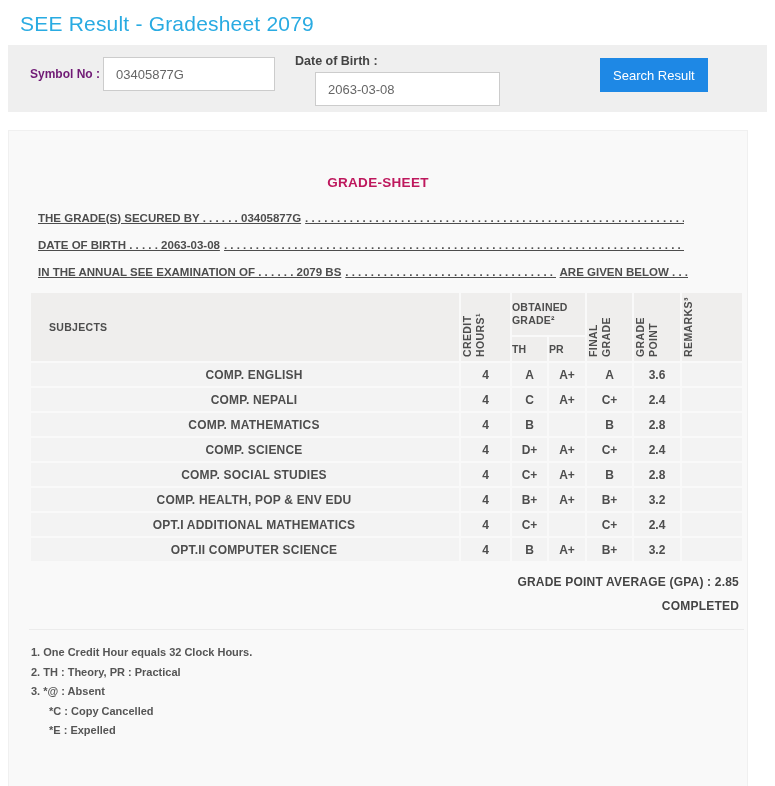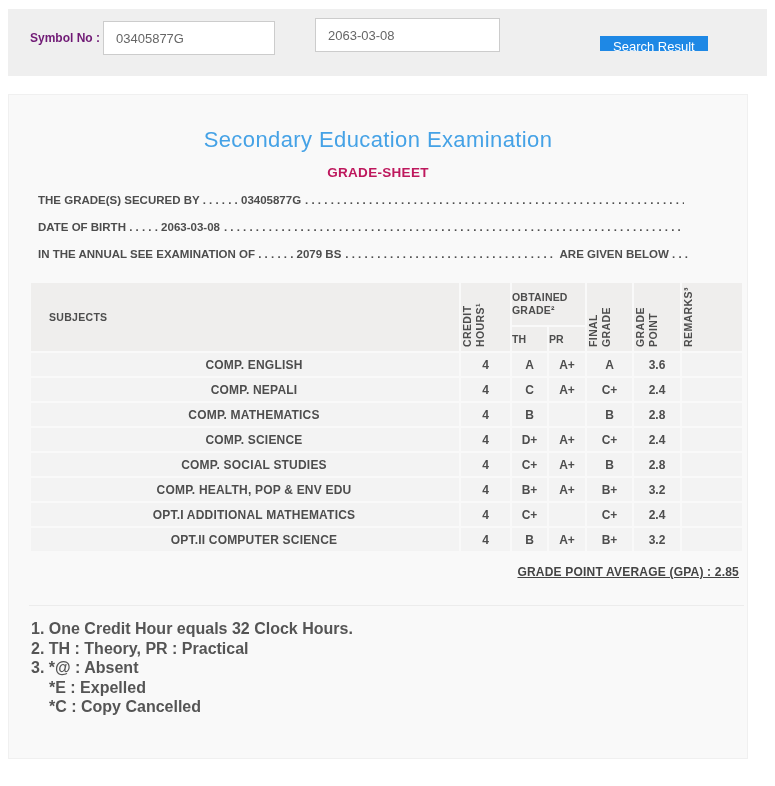--- a/index.html
+++ b/index.html
@@ -45,27 +45,27 @@
   }
   .symbol-group .text-input { width: 172px; }
   .dob-group { display: flex; flex-direction: column; margin-left: 20px; margin-top: -3px; }
   .dob-group label {
     font-size: 12.5px; font-weight: 700; color: #444;
     margin-bottom: 4px;
   }
   .dob-group .text-input { width: 185px; margin-left: 20px; }
   .search-btn {
     margin-left: 100px;
-    margin-top: 15px;
+    margin-top: 1px;
     background: var(--button_blue, #1e88e5);
     color: #fff;
     border: none;
     font-size: 13px;
     padding: 3px 13px;
-    height: 15px;
+    height: 34px;
     cursor: pointer;
     font-family: "Liberation Sans", sans-serif;
   }
 
   
   .card {
     margin: 18px 0 0 8px;
     width: 740px;
     min-height: 665px;
     background: var(--card_bg, #f9f9f9);
@@ -86,24 +86,26 @@
     color: #be185d;
     margin-top: 12px;
     letter-spacing: 0.3px;
   }
 
   
   .statements { margin: 14px 0 0 29px; width: 650px; }
   .stmt {
     display: flex;
     height: 27px;
+    align-items: center;
     font-size: 11.5px;
     font-weight: 700;
     color: #4d4d4d;
     white-space: nowrap;
+    text-decoration: underline;
   }
   .stmt .fill {
     flex: 1;
     overflow: hidden;
     margin: 0 4px;
   }
 
   
   table.grades {
     margin: 6px 0 0 20px;
@@ -149,52 +151,53 @@
     margin: 8px 0 0 20px;
     width: 715px;
     text-align: right;
     padding: 4px 5px 16px 0;
     border-bottom: 1px solid #ececec;
     font-size: 12px;
     font-weight: 700;
     color: #444;
     letter-spacing: 0.2px;
   }
-  .gpa-section .gpa-line { margin-bottom: 10px; text-decoration: underline; }
+  .gpa-section .gpa-line { margin-bottom: 10px; }
 
   
   .footnotes { margin: 13px 0 0 22px; }
   .footnotes div {
-    font-size: 16px;
+    font-size: 11px;
     font-weight: 700;
     color: #555;
     line-height: 19.5px;
   }
   .footnotes div.indent { margin-left: 18px; }
 </style>
 </head>
 <body>
 
 <div class="page">
 
+  <h1 class="page-title">SEE Result - Gradesheet 2079</h1>
 
   <div class="search-bar">
     <div class="symbol-group">
       <label>Symbol No :</label>
       <input class="text-input" type="text" value="03405877G" style="">
     </div>
     <div class="dob-group">
+      <label>Date of Birth :</label>
       <input class="text-input" type="text" value="2063-03-08" style="">
     </div>
     <button class="search-btn">Search Result</button>
   </div>
 
   <div class="card">
 
-    <h2 class="exam-heading">Secondary Education Examination</h2>
     <div class="gradesheet-subheading">GRADE-SHEET</div>
 
     <div class="statements">
       <div class="stmt">
         <span>THE GRADE(S) SECURED BY . . . . . . 03405877G</span>
         <span class="fill">. . . . . . . . . . . . . . . . . . . . . . . . . . . . . . . . . . . . . . . . . . . . . . . . . . . . . . . . . . . . . . . . . . . . . . . . . . . . . . . . . . . . . . . . . . . .</span>
       </div>
       <div class="stmt">
         <span>DATE OF BIRTH . . . . . 2063-03-08</span>
         <span class="fill">. . . . . . . . . . . . . . . . . . . . . . . . . . . . . . . . . . . . . . . . . . . . . . . . . . . . . . . . . . . . . . . . . . . . . . . . . . . . . . . . . . . . . . . . . . . .</span>
@@ -301,25 +304,26 @@
           <td>A+</td>
           <td>B+</td>
           <td>3.2</td>
           <td></td>
         </tr>
       </tbody>
     </table>
 
     <div class="gpa-section">
       <div class="gpa-line">GRADE POINT AVERAGE (GPA) : 2.85</div>
+      <div>COMPLETED</div>
     </div>
 
     <div class="footnotes">
       <div>1. One Credit Hour equals 32 Clock Hours.</div>
       <div>2. TH : Theory, PR : Practical</div>
       <div>3. *@ : Absent</div>
+      <div class="indent">*C : Copy Cancelled</div>
       <div class="indent">*E : Expelled</div>
-      <div class="indent">*C : Copy Cancelled</div>
 
     </div>
 
   </div>
 </div>
 
 </body></html>

